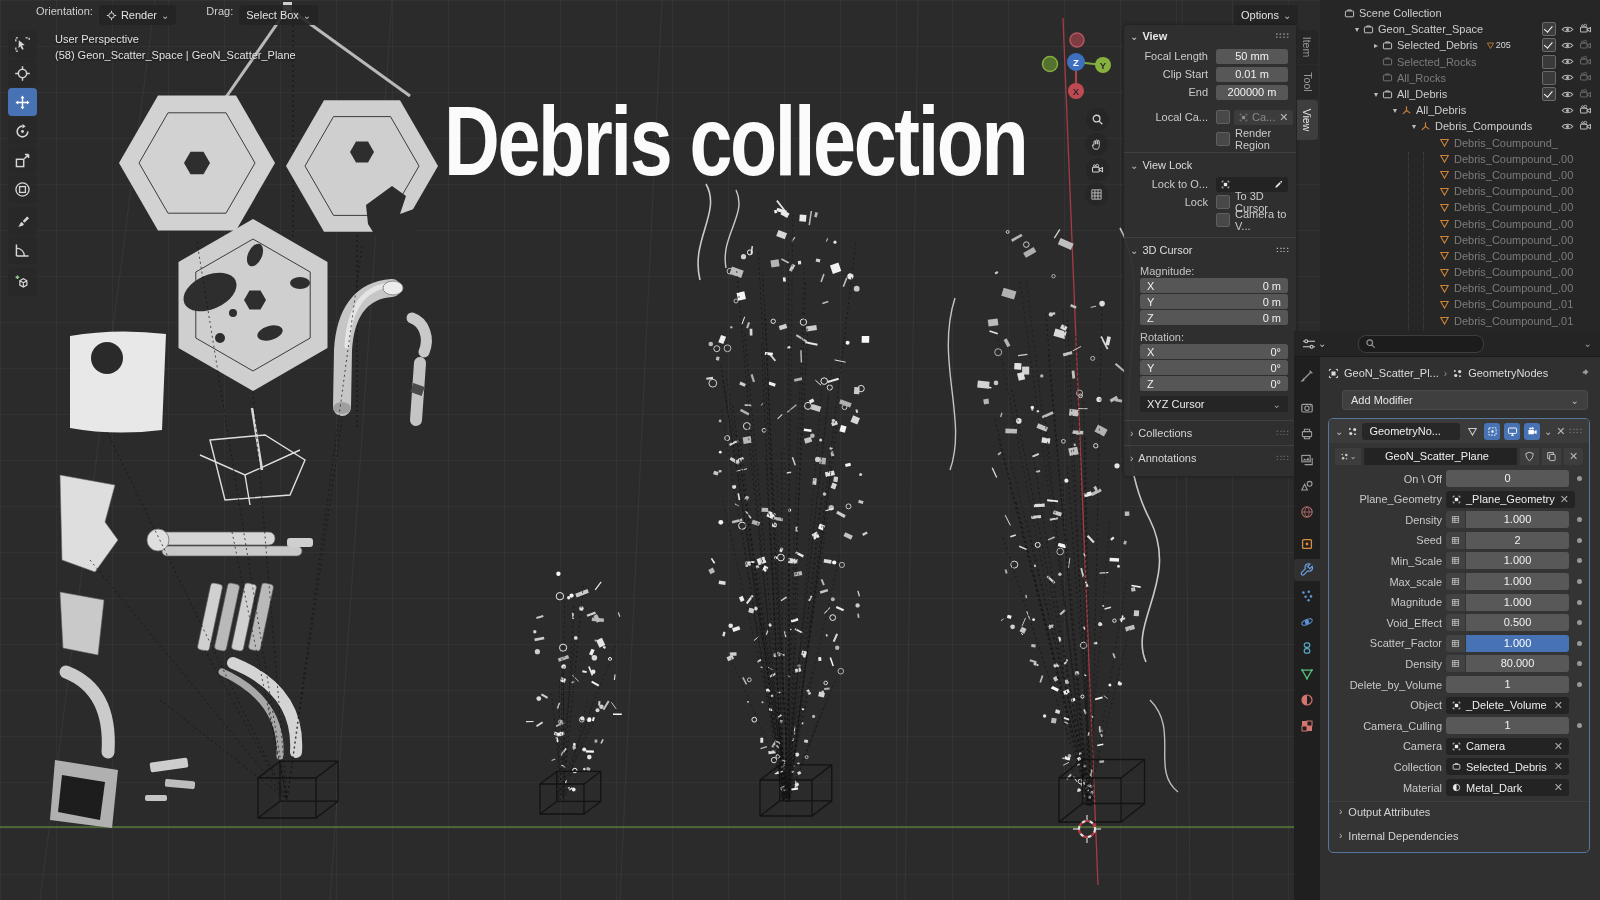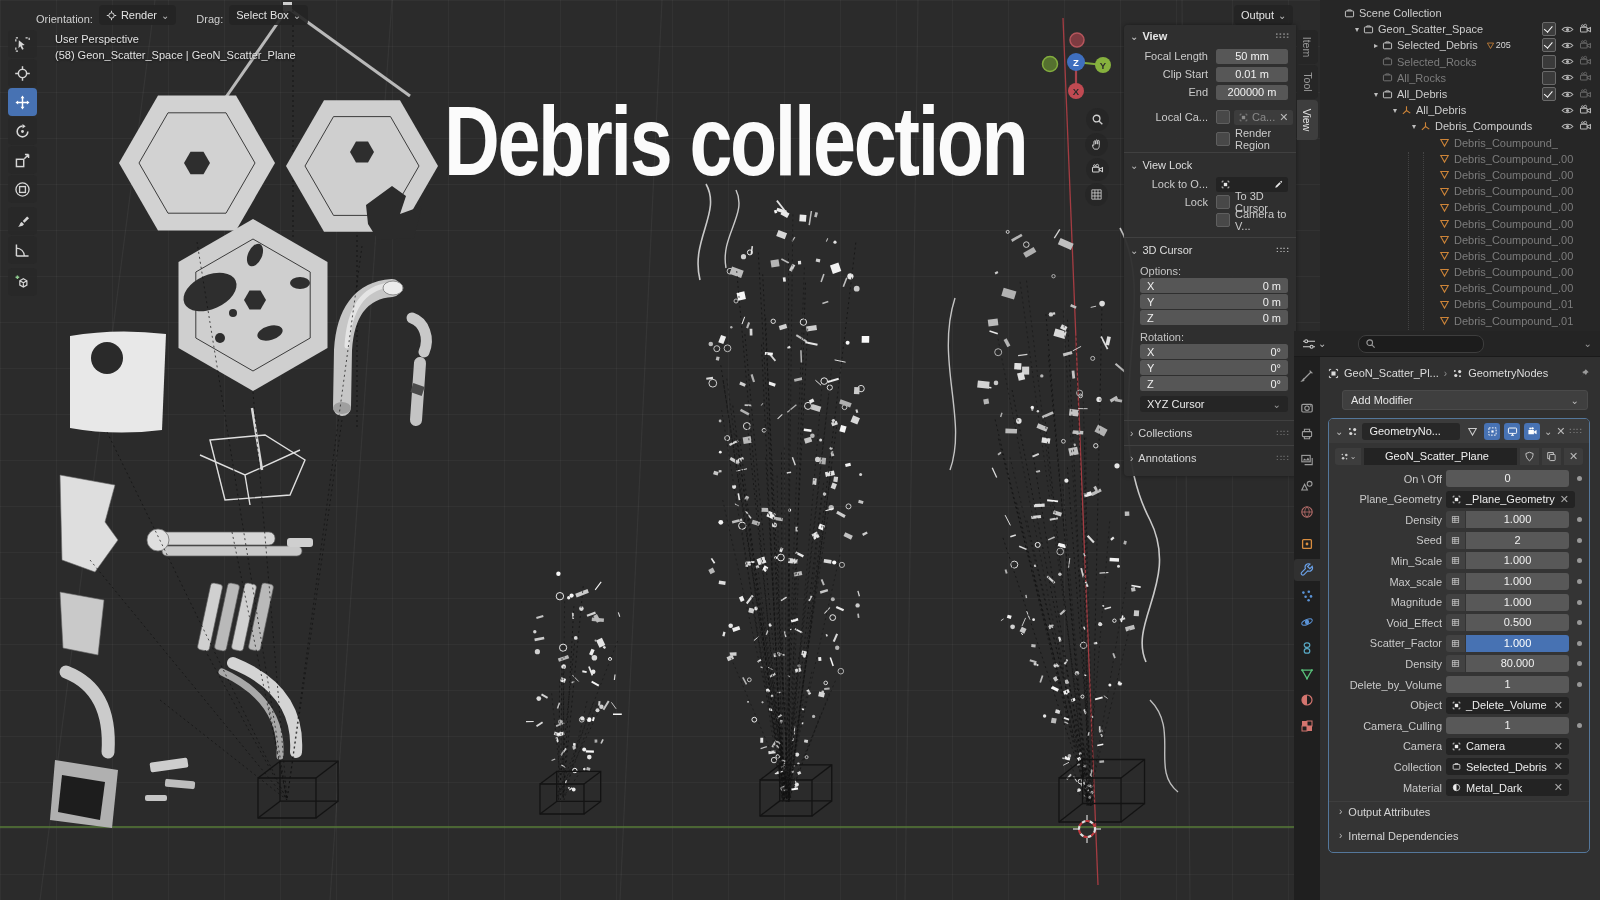--- a/index.html
+++ b/index.html
@@ -14,21 +14,21 @@
   #scene-svg{position:absolute;left:0;top:0;}
   .vp-title{position:absolute;left:444px;top:84px;font-size:99px;font-weight:bold;color:#fbfbfb;
     letter-spacing:-3px;transform:scaleX(0.78);transform-origin:left center;white-space:nowrap;}
   .vp-overlay{position:absolute;left:55px;top:31px;font-size:11px;color:#e2e2e2;line-height:16px;
     text-shadow:0 1px 2px rgba(0,0,0,.6);}
   
   .vp-header{position:absolute;left:0;top:0;width:1322px;height:26px;}
   .vph-label{font-size:11px;color:#cfcfcf;}
   .vph-btn{display:inline-flex;align-items:center;gap:4px;background:rgba(36,36,36,.9);
     border-radius:4px;padding:2px 7px;font-size:11px;color:#e3e3e3;height:16px;}
-  .vph-row{position:absolute;display:flex;align-items:flex-end;gap:6px;}
+  .vph-row{position:absolute;display:flex;align-items:flex-start;gap:6px;}
   .icon{display:inline-flex;width:14px;height:14px;flex:0 0 auto;}
   .icon svg{width:100%;height:100%;}
   .icon.sm{width:11px;height:11px}
   .icon.xs{width:9px;height:9px}
   
   #vp-toolbar{position:absolute;left:8px;top:30px;display:flex;flex-direction:column;gap:1px;width:29px;}
   .tbtn{width:29px;height:28px;border-radius:4px;background:rgba(40,40,40,.85);display:flex;
     align-items:center;justify-content:center;color:#d6d6d6;}
   .tbtn .icon{width:17px;height:17px}
   .tbtn.active{background:#4772b3;color:#fff;}
@@ -855,29 +855,29 @@
         <span class="vph-btn">
           <span class="icon sm">
               <svg viewBox="0 0 14 14">
                 <circle cx="7" cy="7" r="3.4" fill="none" stroke="currentColor" stroke-width="1.2"></circle>
                 <path d="M7 1v2.4M7 10.6V13M1 7h2.4M10.6 7H13" stroke="currentColor" stroke-width="1.2"></path>
               </svg>
             </span>
           <span>Render</span>
           <span class="chev">⌄</span>
         </span>
-        <span class="vph-label" style="margin-left:14px">Drag:</span>
+        <span class="vph-label" style="margin-left:24px">Drag:</span>
         <span class="vph-btn">
           <span>Select Box</span>
           <span class="chev">⌄</span>
         </span>
       </div>
       <div class="vph-row" style="left:1234px;top:5px;">
         <span class="vph-btn">
-          <span>Output</span>
+          <span>Options</span>
           <span class="chev">⌄</span>
         </span>
       </div>
     </div>
 
     <div class="vp-overlay">
       <div>User Perspective</div>
       <div>(58) Geon_Scatter_Space | GeoN_Scatter_Plane</div>
     </div>
 
@@ -1078,21 +1078,21 @@
           <span class="chk"></span>
             <span>Camera to V...</span>
           </span>
         </div>
 
       <div class="np-sub" style="margin-top:9px">
         <span class="chev">⌄</span>
           <span>3D Cursor</span>
         <span class="grip" style="margin-left:auto">∷∷</span>
         </div>
-      <div class="np-grouplab">Options:</div>
+      <div class="np-grouplab">Magnitude:</div>
       <div id="np-loc">
           <div class="np-xyzrow">
             <span class="np-xyz">
               <span>X</span>
               <span>0 m</span>
             </span>
           </div>
           <div class="np-xyzrow">
             <span class="np-xyz">
               <span>Y</span>

